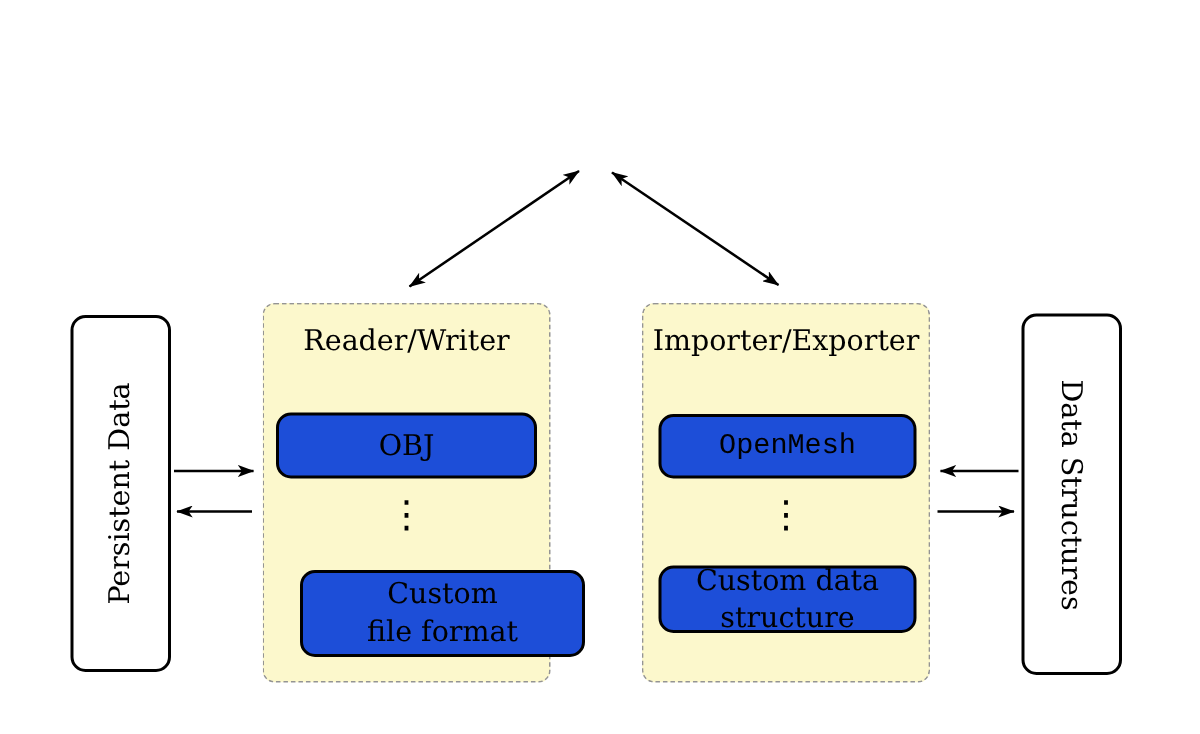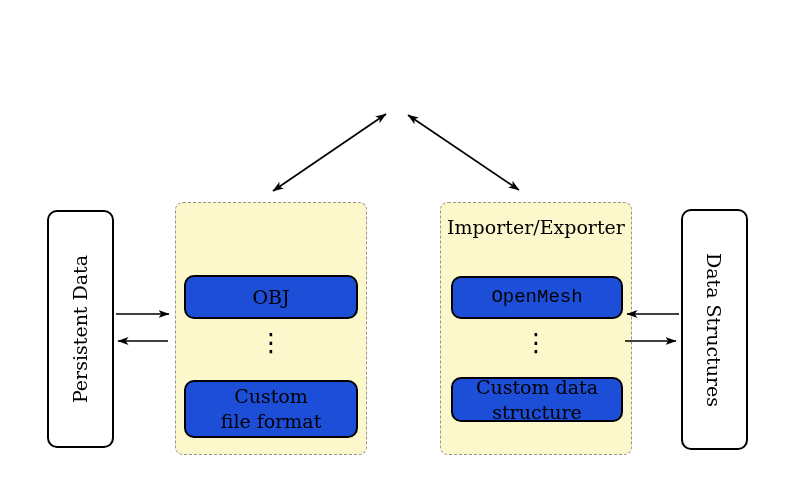--- a/index.html
+++ b/index.html
@@ -49,21 +49,21 @@
   .rot-cw  { transform: rotate(90deg); }
 
   
   .group {
     position: absolute;
     background: #fcf8cc;
     border: 1.6px dashed #949494;
     border-radius: 8px;
   }
   .group-reader   { left: 175px; top: 202px; width: 192px; height: 253px; }
-  .group-importer { left: 428px; top: 202px; width: 192px; height: 253px; margin-left: 12px; }
+  .group-importer { left: 428px; top: 202px; width: 192px; height: 253px; }
   .group-label {
     margin-top: 13px;
     text-align: center;
     font-size: 19px;
   }
 
   
   .inner {
     position: absolute;
     display: flex;
@@ -71,21 +71,21 @@
     justify-content: center;
     background: #1d4ed8;
     border: 2.5px solid #000000;
     border-radius: 10px;
     font-size: 19px;
     text-align: center;
     line-height: 1.3;
   }
   .inner span { white-space: pre-line; }
   .obj      { left: 8px;  top: 72px;  width: 174px; height: 44px; }
-  .custom1  { left: 8px;  top: 177px; width: 174px; height: 58px; text-align: center; }
+  .custom1  { left: 24px;  top: 177px; width: 190px; height: 58px; text-align: center; }
   .openmesh { left: 10px; top: 73px;  width: 172px; height: 43px; font-family: Liberation Mono, monospace; }
   .custom2  { left: 10px; top: 174px; width: 172px; height: 45px; }
 
   .vdots {
     position: absolute;
     left: 0; right: 0;
     top: 127px;
     text-align: center;
     font-size: 25px;
     line-height: 1;
@@ -114,20 +114,21 @@
 
   <div class="vnode persistent">
     <span class="vtext rot-ccw">Persistent Data</span>
   </div>
 
   <div class="vnode datastruct">
     <span class="vtext rot-cw">Data Structures</span>
   </div>
 
   <div class="group group-reader">
+    <div class="group-label">Reader/Writer</div>
     <div class="inner obj">
       <span>OBJ</span>
     </div>
     <div class="vdots">⋮</div>
     <div class="inner custom1">
       <span>Custom
 file format</span>
     </div>
   </div>
 

